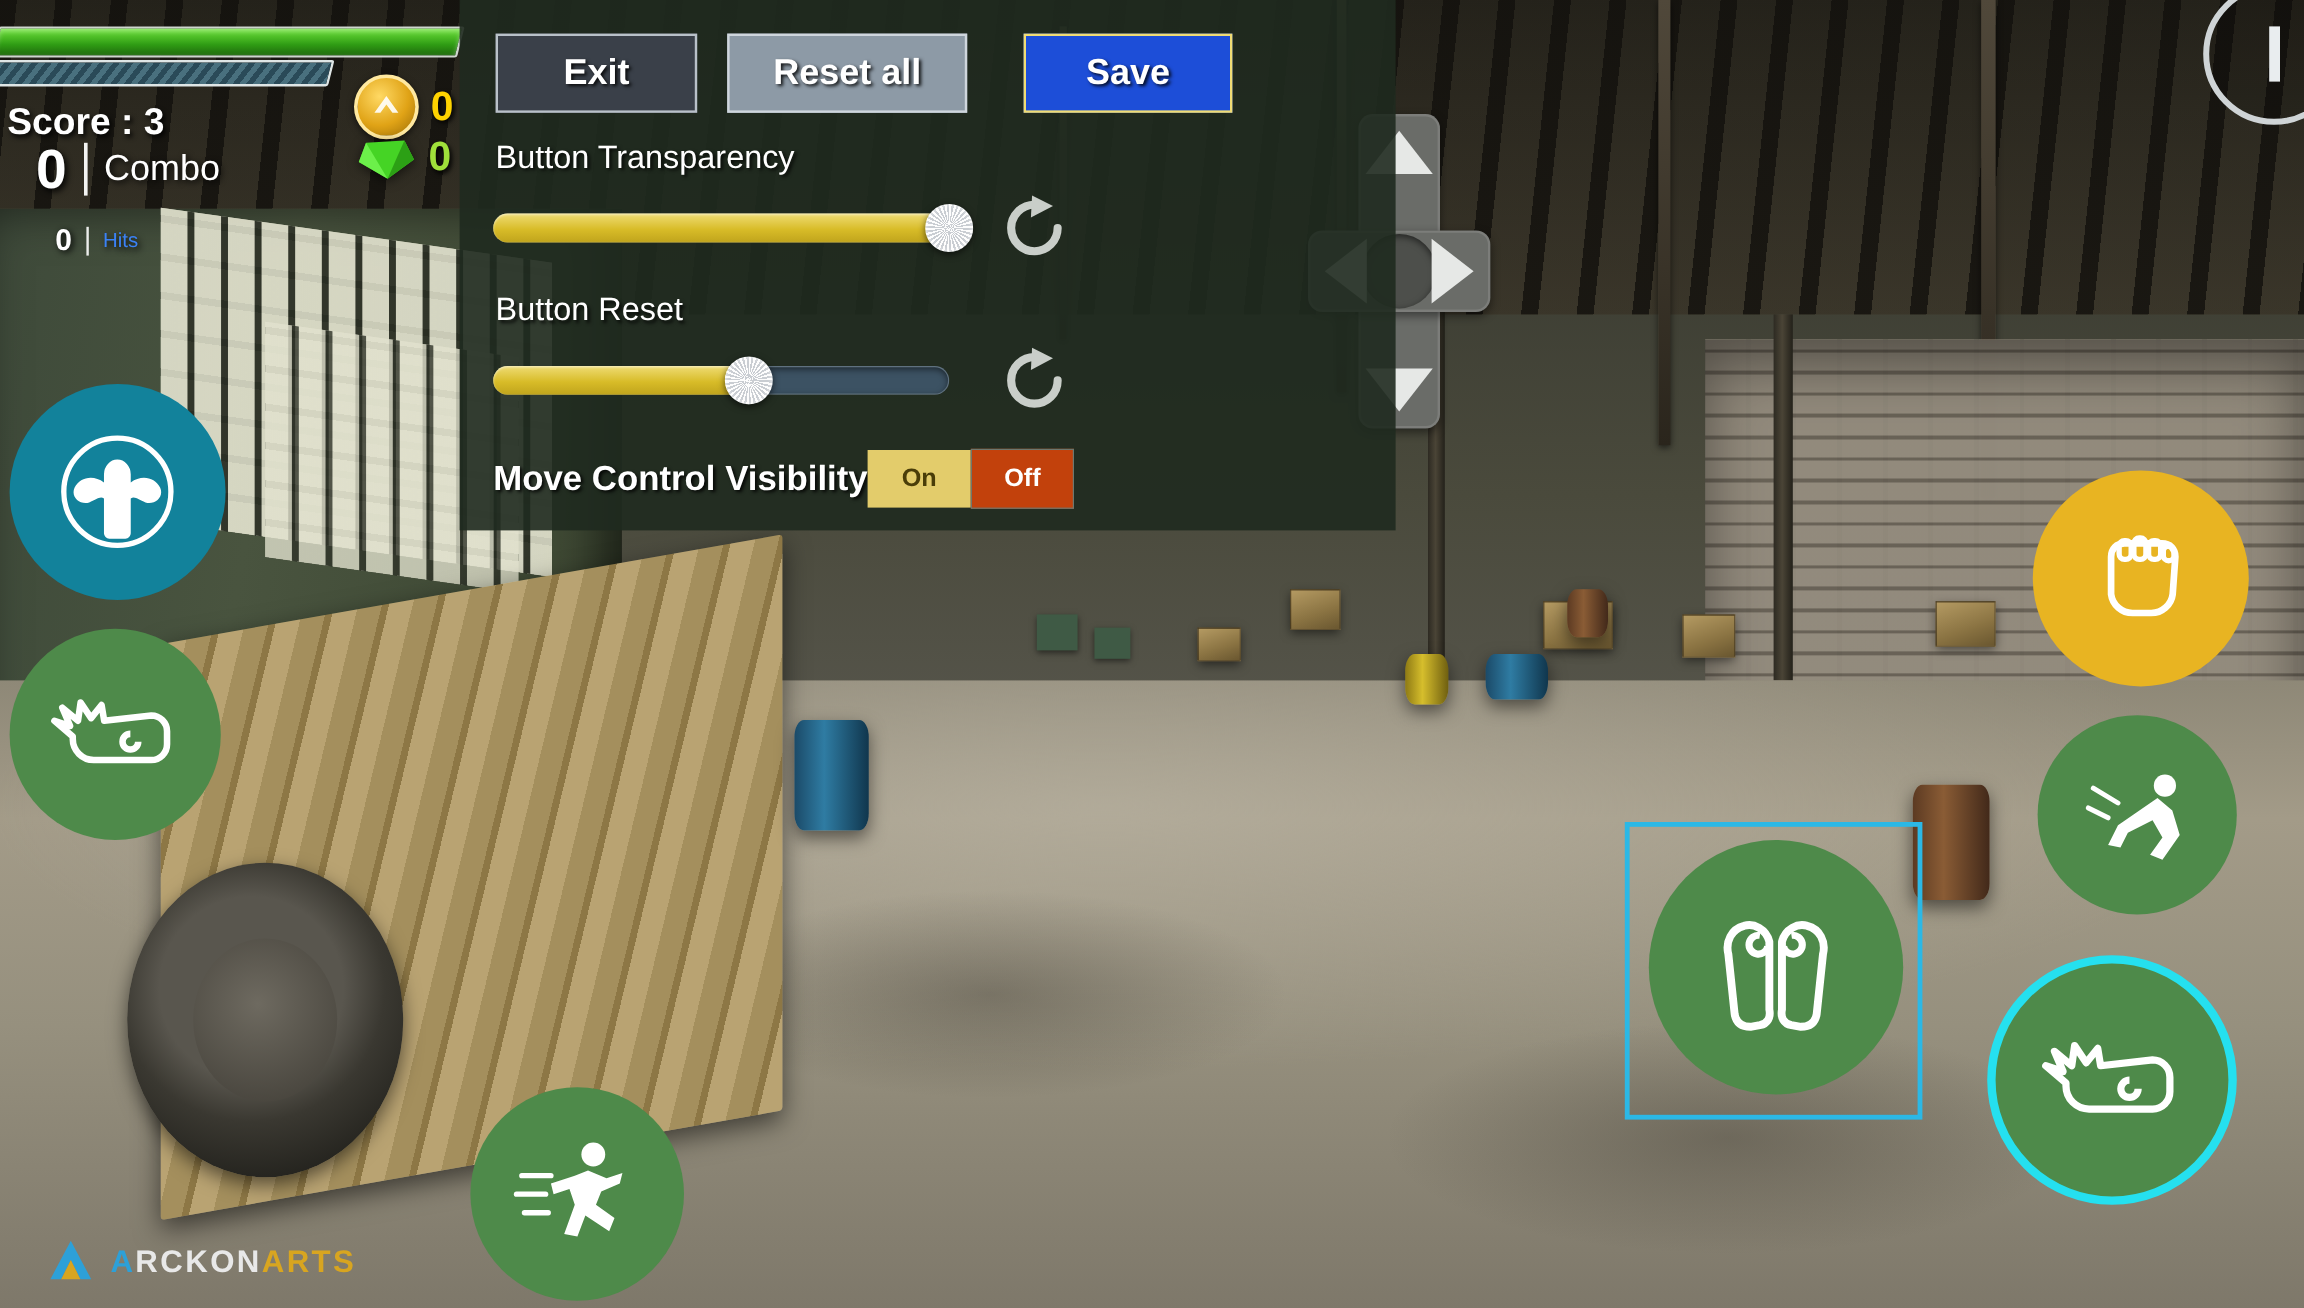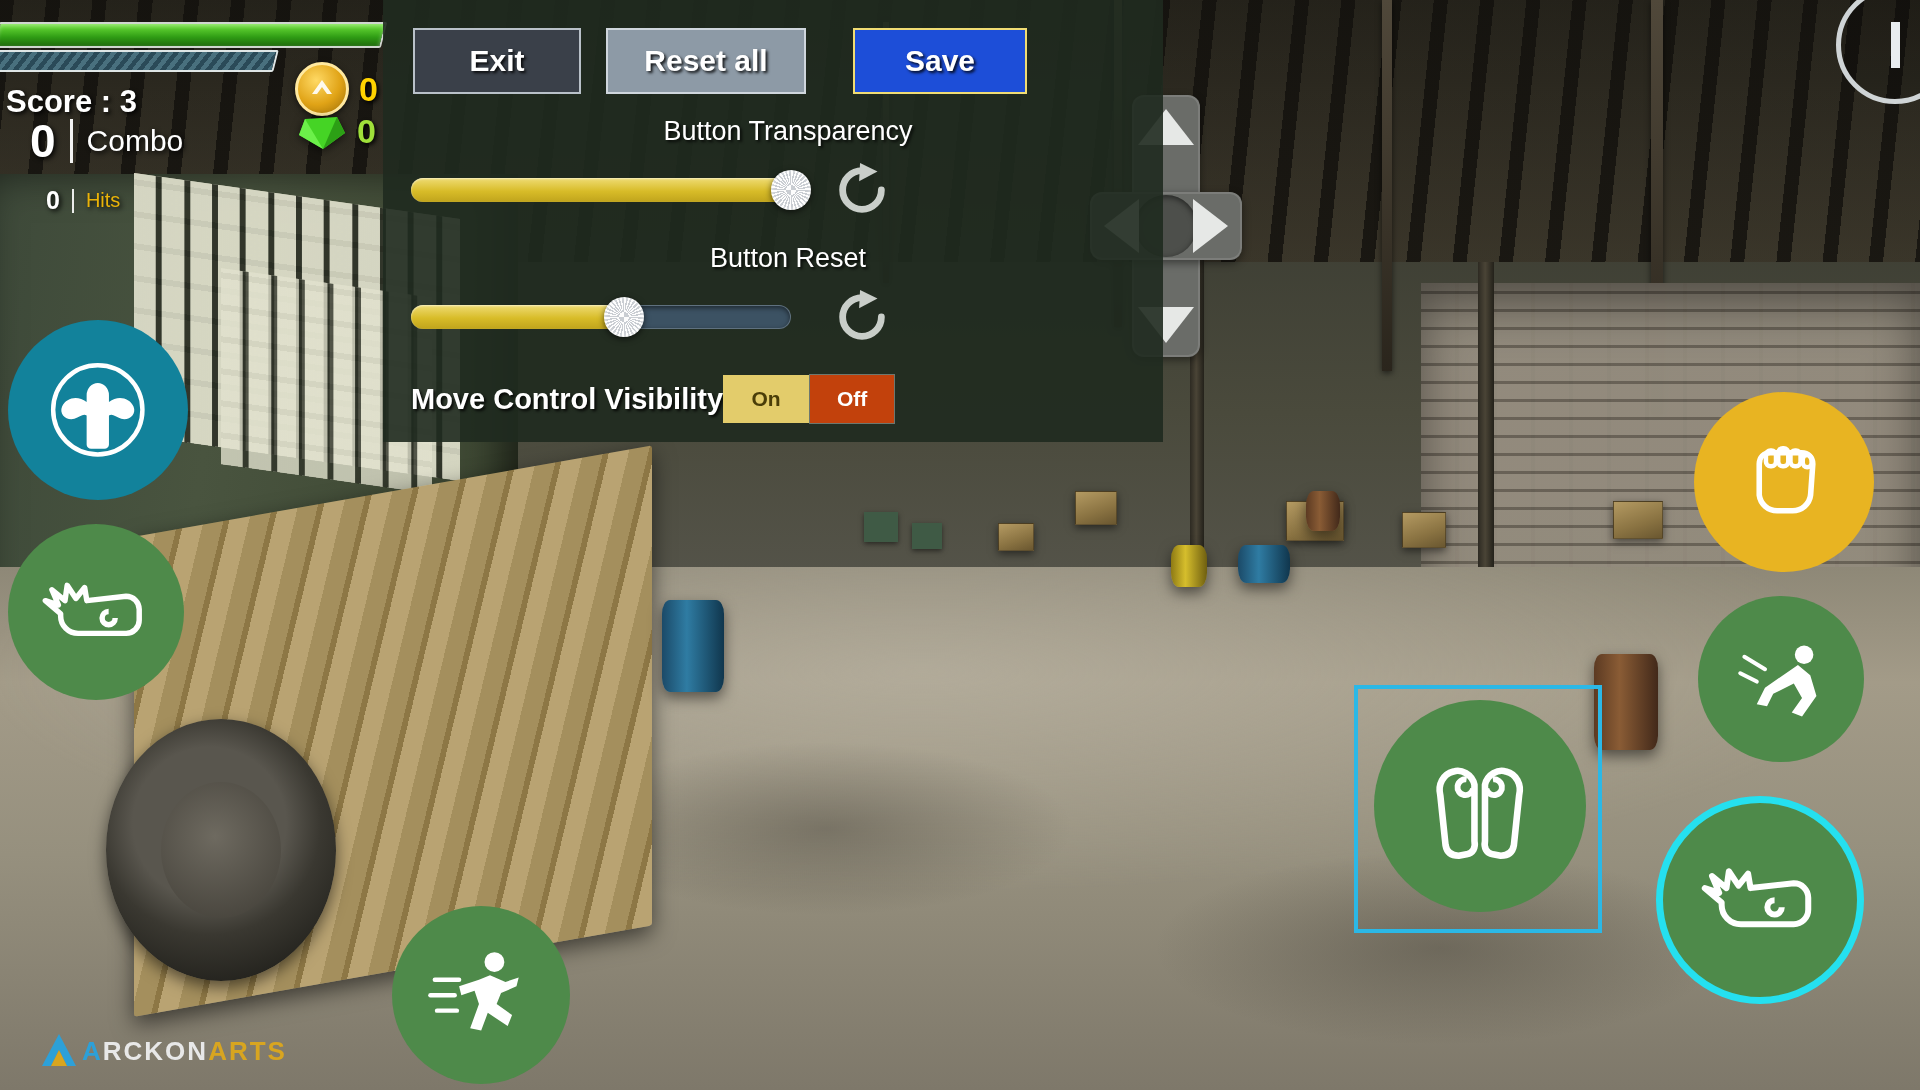--- a/index.html
+++ b/index.html
@@ -134,21 +134,21 @@
   .combo-num { color:#fff; font-size:46px; font-weight:bold; line-height:1; }
   .vbar { width:3px; height:44px; background:#fff; opacity:.95; }
   .combo-label { color:#fff; font-size:30px; }
   .hits-row {
     position:absolute; left:46px; top:186px;
     display:flex; align-items:center; gap:12px;
     text-shadow:2px 2px 5px rgba(0,0,0,.95);
   }
   .hits-num { color:#fff; font-size:25px; font-weight:bold; }
   .vbar-s { width:2px; height:24px; background:#fff; opacity:.9; }
-  .hits-label { color:#eab308; font-size:20px; }
+  .hits-label { color:#3b82f6; font-size:17px; }
 
   .pickup { position:absolute; display:flex; align-items:center; gap:10px; }
   .pickup.coin { left:295px; top:62px; }
   .pickup.gem  { left:295px; top:112px; }
   .coin-icon {
     width:54px; height:54px; border-radius:50%;
     background:radial-gradient(circle at 38% 32%, #ffd964, #e0a316 55%, #9a6c07);
     border:3px solid #ffe9a0;
     display:flex; align-items:center; justify-content:center;
     box-shadow:0 2px 6px rgba(0,0,0,.6);
@@ -198,21 +198,20 @@
   }
   .btn-reset {
     width:200px; background:#8d9aa6; border:2px solid #cfd6dd; margin-right:23px;
   }
   .btn-save {
     width:174px; background:#1d4ed8; border:2px solid #f0dc74;margin-left:24px;
   }
   .field-label {
     color:#fff; font-size:27px; padding:22px 0 0 30px;
     text-shadow:2px 2px 3px rgba(0,0,0,.8);
-    text-align:center;
   }
   .slider-row {
     display:flex; align-items:center; padding:12px 0 0 28px;
   }
   .slider {
     position:relative; width:380px; height:28px; display:flex; align-items:center;
   }
   .track {
     position:absolute; left:0; right:0; height:24px; border-radius:13px;
     background:#3c5263; box-shadow:inset 0 2px 5px rgba(0,0,0,.5);
@@ -292,21 +291,21 @@
   #pause {
     position:absolute; right:-34px; top:-14px; width:118px; height:118px;
     border-radius:50%; border:5px solid #cfd4d6;
     display:flex; align-items:center; justify-content:center; z-index:25;
     background:rgba(0,0,0,.12);
   }
   .pause-bar { width:9px; height:46px; background:#e9edef; margin:0 5px; }
 
   
   #logo {
-    position:absolute; left:36px; bottom:16px; display:flex; align-items:center; z-index:22;
+    position:absolute; left:36px; bottom:16px; display:flex; align-items:center; gap:10px; z-index:22;
   }
   .logo-mark { width:46px; height:46px; }
   .logo-text { font-size:26px; font-weight:bold; letter-spacing:2px; }
   .lt-a { color:#2da0d8; }
   .lt-b { color:#e8e8e8; }
   .lt-c { color:#d8a520; }
 </style>
 </head>
 <body>
 

